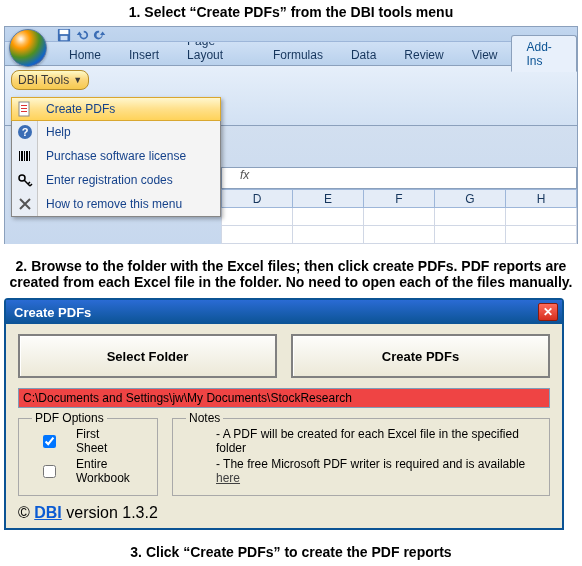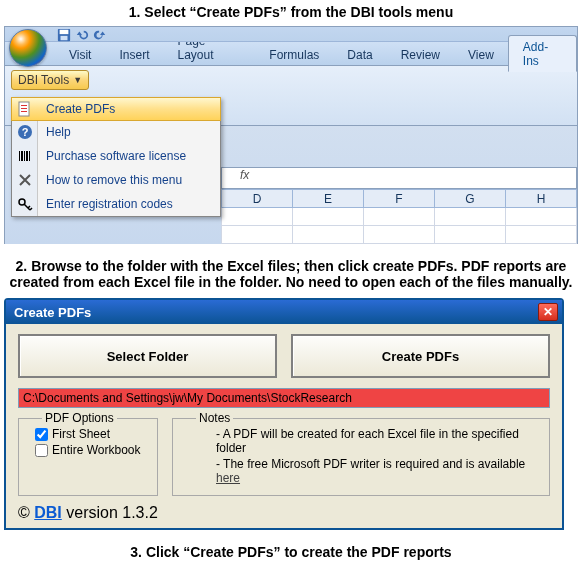--- a/index.html
+++ b/index.html
@@ -83,21 +83,21 @@
     padding: 4px 6px;
     border-bottom: 1px solid #8ba0bc;
   }
   .dbi-tools-btn {
     display: inline-flex;
     align-items: center;
     gap: 4px;
     padding: 2px 6px;
     background: linear-gradient(to bottom, #fefac8 0%, #fbd679 50%, #f7c94e 100%);
     border: 1px solid #b58e2e;
-    border-radius: 3px;
+    border-radius: 8px;
     color: #3b3b3b;
     font-size: 12px;
   }
   .dbi-tools-btn .dd { font-size: 9px; }
 
   
   .dbi-menu {
     position: absolute;
     left: 6px; top: 70px;
     width: 210px;
@@ -204,28 +204,28 @@
     font-size:12px;
     margin-bottom:10px;
   }
   .dlg-groups { display:flex; gap:14px; }
   .fieldset {
     border:1px solid #a9a9a9;
     padding:6px 8px 8px 8px;
     position:relative;
   }
   .fieldset .legend {
-    position:absolute; top:-8px; left:23px;
+    position:absolute; top:-8px; left:13px;
     background:#ece9d8;
     padding:0 3px;
     font-size:12px;
   }
   .pdf-options { width:140px; }
   .notes { flex:1; font-size:12px;padding-left:43px; }
-  .chk-row { display:flex; align-items:center; gap:4px; font-size:12px; margin:2px 8px;}
+  .chk-row { display:flex; align-items:center; gap:20px; font-size:12px; margin:2px 16px;}
   .chk-row input { margin:0; }
   .notes .note-line { margin:2px 0; }
   .notes a { color:#404040; text-decoration:underline; }
   .dlg-footer {
     text-align:left;
     font-size:16px;
     margin-top:8px;
   }
   .dlg-footer a { color:#0b5bd3; text-decoration:underline; font-weight:bold;}
 
@@ -252,21 +252,21 @@
         </svg>
       <svg class="qat-icon" viewBox="0 0 16 16">
           <path d="M10 3a5 5 0 1 1-5 5H2l3-4 3 4H7a3 3 0 1 0 3-3V3z" fill="#3b6db5"></path>
         </svg>
       <svg class="qat-icon" viewBox="0 0 16 16">
           <path d="M6 3a5 5 0 1 0 5 5h3l-3-4-3 4h2a3 3 0 1 1-3-3V3z" fill="#3b6db5"></path>
         </svg>
     </div>
   </div>
   <div class="ribbon-tabs">
-    <div class="ribbon-tab">Visit</div>
+    <div class="ribbon-tab">Home</div>
     <div class="ribbon-tab">Insert</div>
     <div class="ribbon-tab">Page Layout</div>
     <div class="ribbon-tab">Formulas</div>
     <div class="ribbon-tab">Data</div>
     <div class="ribbon-tab">Review</div>
     <div class="ribbon-tab">View</div>
     <div class="ribbon-tab active">Add-Ins</div>
   </div>
   <div class="ribbon-body">
     <div class="dbi-tools-btn">
@@ -306,33 +306,33 @@
               <rect x="9" y="3" width="2" height="10"></rect>
               <rect x="12" y="3" width="1" height="10"></rect>
             </g>
           </svg>
         </span>
       <span class="lbl">Purchase software license</span>
     </div>
     <div class="dbi-menu-item">
       <span class="iconcell">
           <svg width="16" height="16" viewBox="0 0 16 16">
-            <path d="M3 3l10 10M13 3L3 13" stroke="#555" stroke-width="2"></path>
-          </svg>
-        </span>
-      <span class="lbl">How to remove this menu</span>
-    </div>
-    <div class="dbi-menu-item">
-      <span class="iconcell">
-          <svg width="16" height="16" viewBox="0 0 16 16">
             <circle cx="5" cy="6" r="3" fill="none" stroke="#000" stroke-width="1.5"></circle>
             <path d="M7 8l6 6M11 12l2-2M13 14l2-2" stroke="#000" stroke-width="1.5"></path>
           </svg>
         </span>
       <span class="lbl">Enter registration codes</span>
+    </div>
+    <div class="dbi-menu-item">
+      <span class="iconcell">
+          <svg width="16" height="16" viewBox="0 0 16 16">
+            <path d="M3 3l10 10M13 3L3 13" stroke="#555" stroke-width="2"></path>
+          </svg>
+        </span>
+      <span class="lbl">How to remove this menu</span>
     </div>
   </div>
 
   <div class="fxbar">
     <span>fx</span>
   </div>
 
   <div class="sheet">
     <table>
       <tbody>

